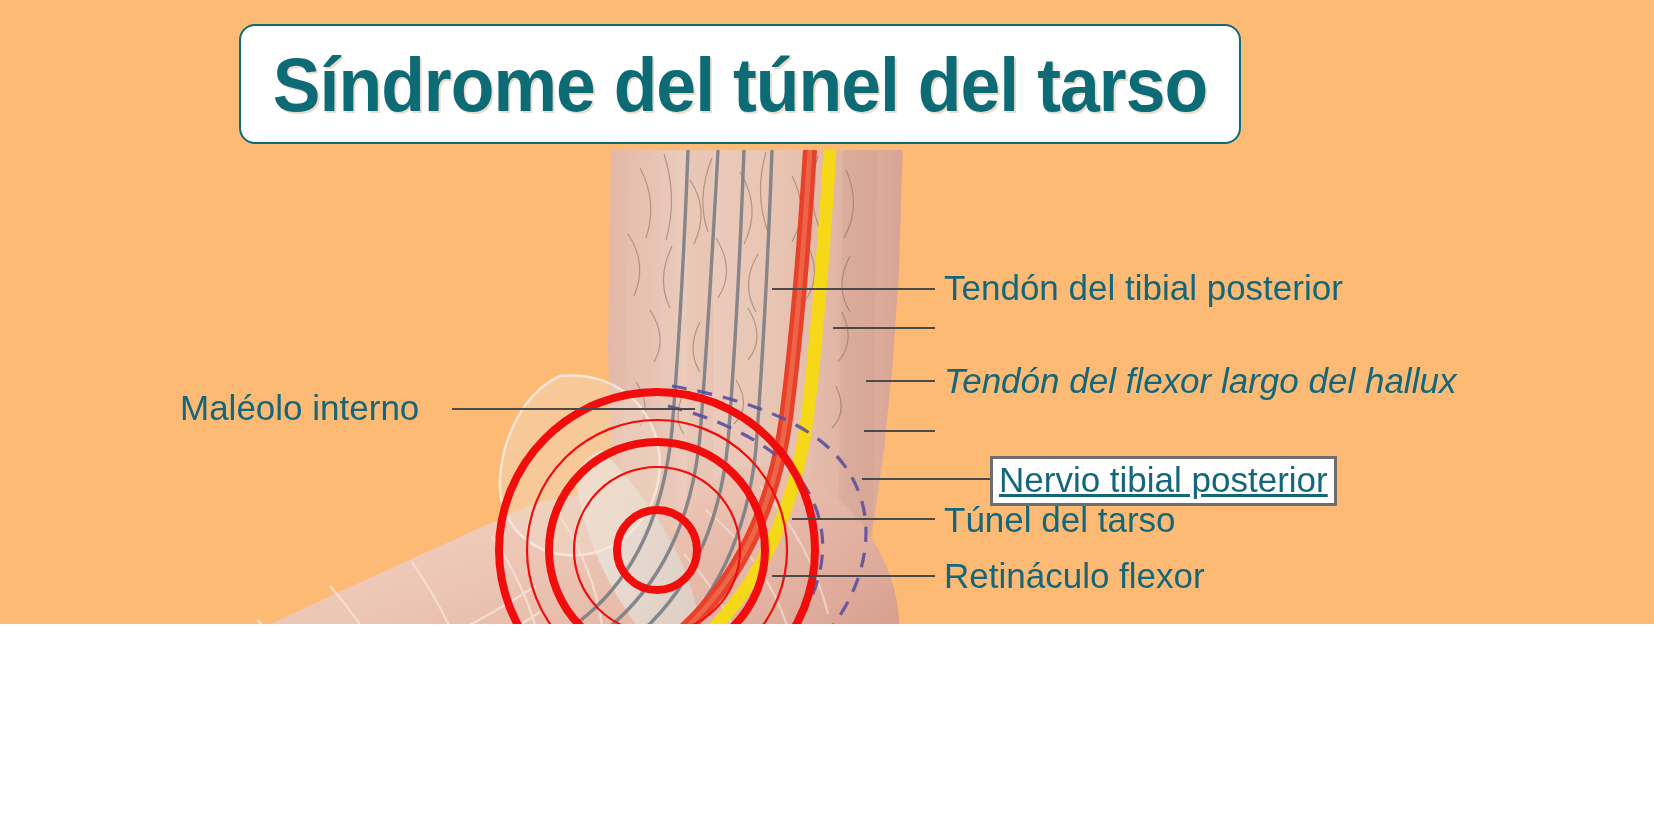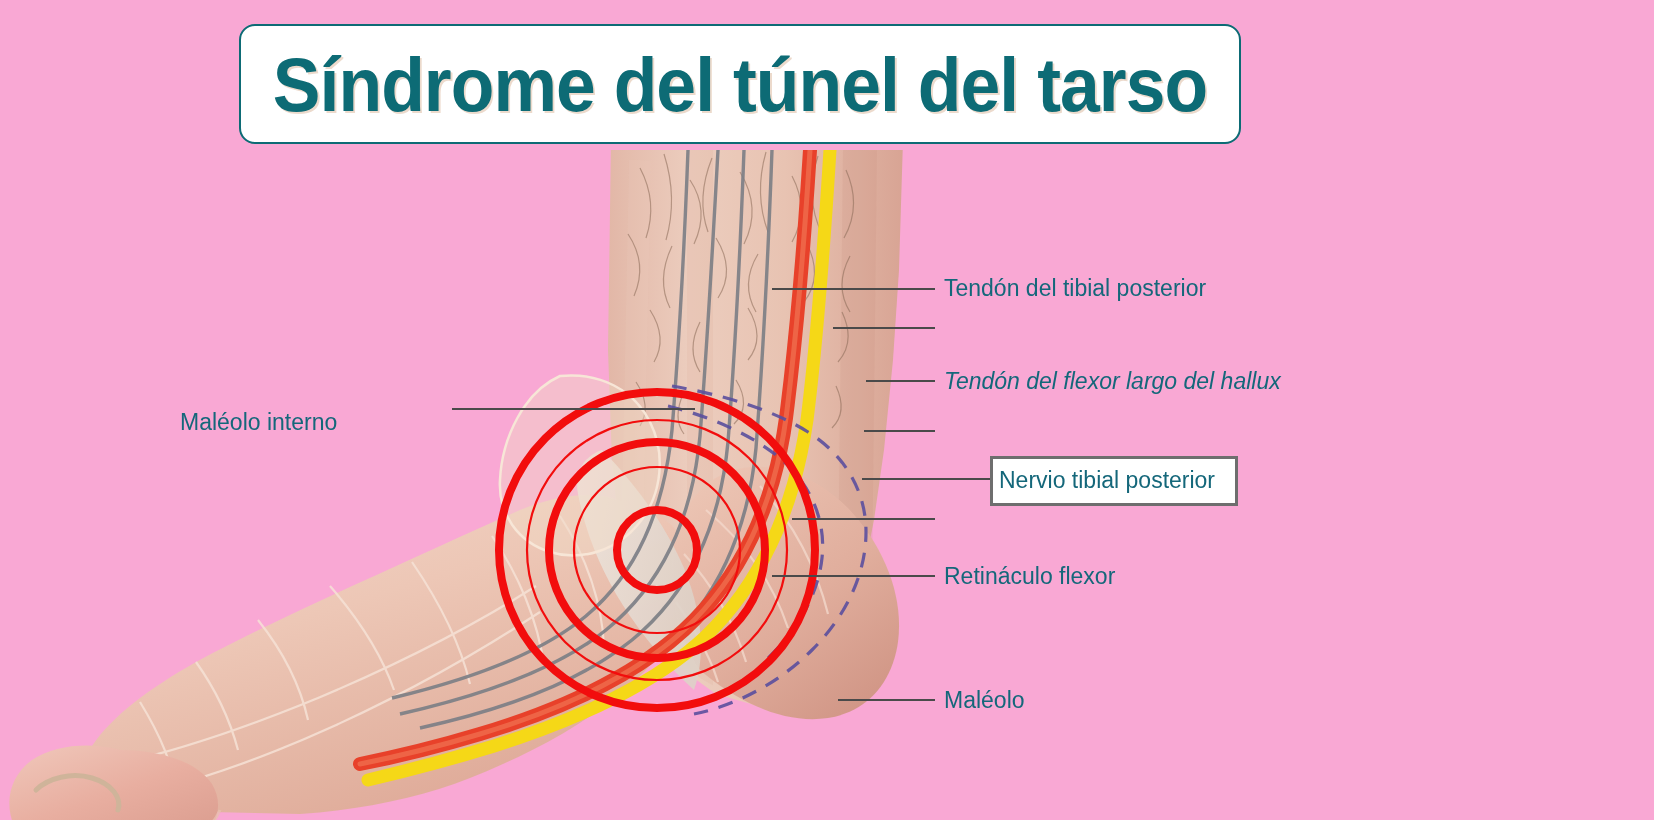--- a/index.html
+++ b/index.html
@@ -7,22 +7,22 @@
     margin: 0;
     padding: 0;
     background: #ffffff;
   }
   body {
     font-family: "Liberation Sans", sans-serif;
   }
   #page {
     position: relative;
     width: 1654px;
-    height: 820px;
-    background: #f9a8d4;
+    height: 624px;
+    background: #fdba74;
     overflow: hidden;
   }
 
   
   #title-box {
     position: absolute;
     left: 239px;
     top: 24px;
     width: 1002px;
     height: 120px;
@@ -59,30 +59,31 @@
   .leader {
     position: absolute;
     height: 0;
     border-top: 2px solid #4a4a4a;
   }
 
   .label {
     position: absolute;
     color: #14677a;
     font-family: "Liberation Sans", sans-serif;
-    font-size: 23px;
+    font-size: 35px;
     line-height: 40px;
     white-space: nowrap;
   }
-  .label.left-label { text-align: left; margin-top: 14px; }
+  .label.left-label { text-align: left; }
 
   .label.boxed {
     border: 3px solid #6e6e6e;
-    padding: 1px 20px 3px 6px;
+    padding: 1px 6px 3px 6px;
     background: #ffffff;
+    text-decoration: underline;
   }
 </style>
 </head>
 <body>
 
 <div id="page">
 
   <div id="title-box">
     <div id="title-text">Síndrome del túnel del tarso</div>
   </div>
@@ -261,18 +262,19 @@
   <div class="label left-label" style="left:180px; top:388px;">Maléolo interno</div>
 
   <div class="label" style="left:944px; top:268px;">Tendón del tibial posterior</div>
 
 
   <div class="label" style="left:944px; top:361px;font-style:italic;">Tendón del flexor largo del hallux</div>
 
 
   <div class="label boxed" style="left:990px; top:456px;">Nervio tibial posterior</div>
 
+  <div class="label" style="left:944px; top:500px;">Túnel del tarso</div>
 
   <div class="label" style="left:944px; top:556px;">Retináculo flexor</div>
 
   <div class="label" style="left:944px; top:680px;">Maléolo</div>
 
 </div>
 
 </body></html>

